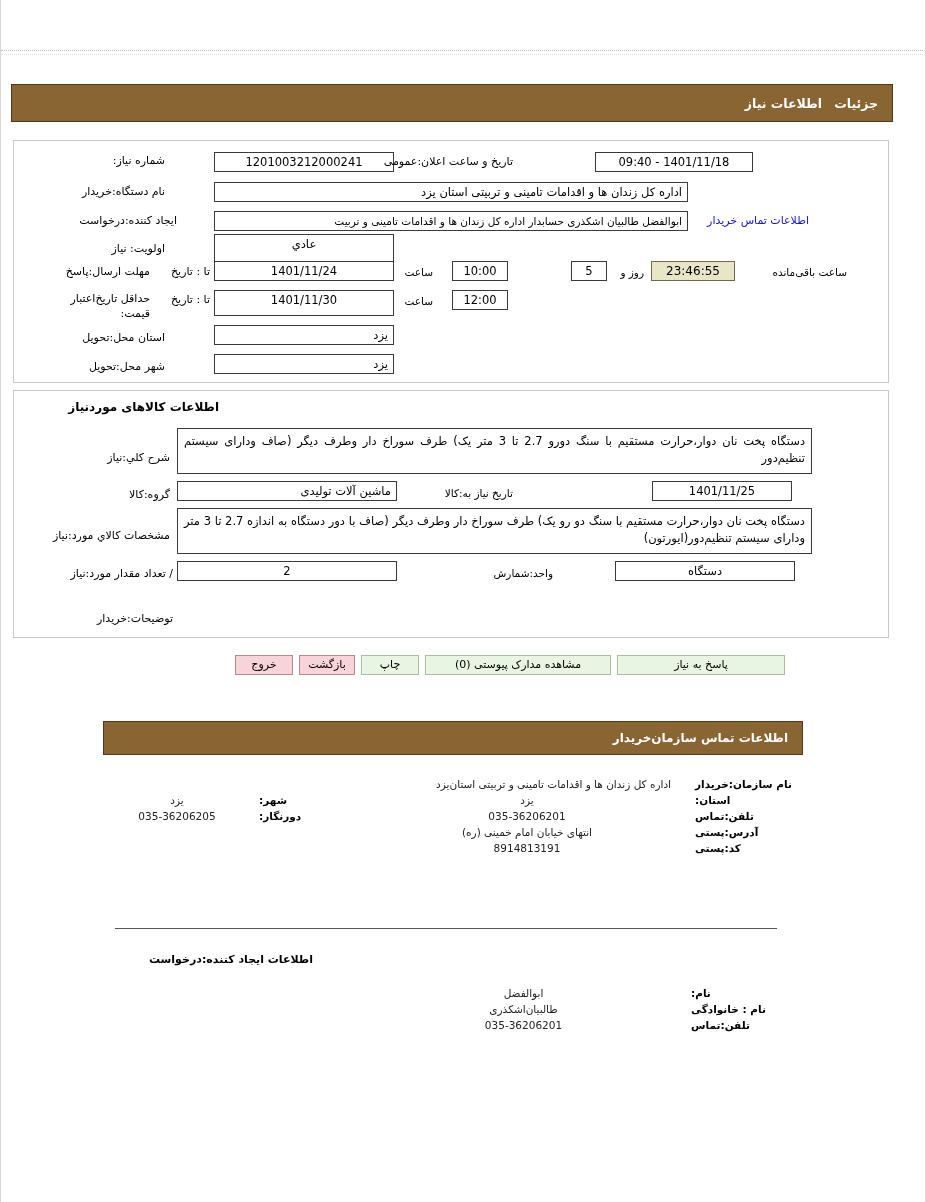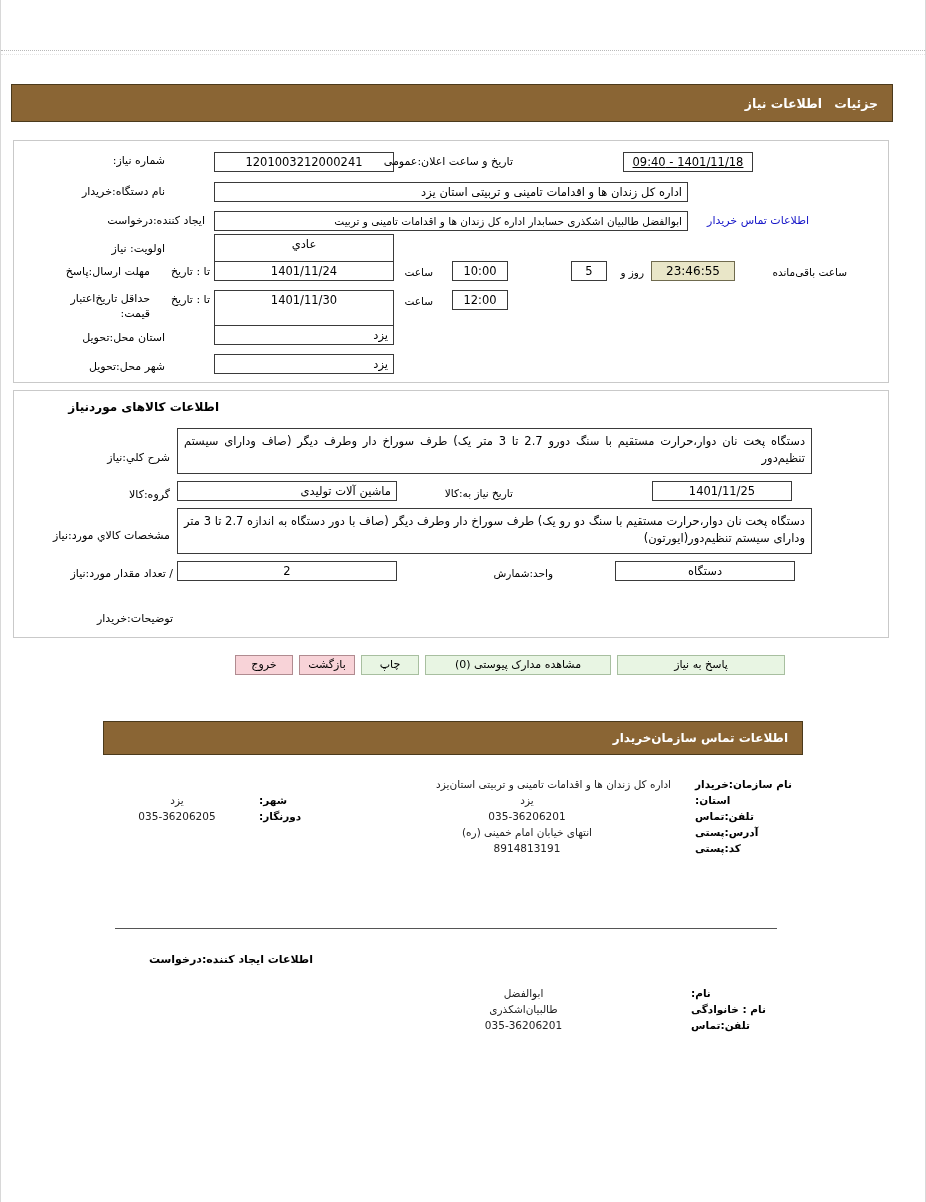--- a/index.html
+++ b/index.html
@@ -235,28 +235,28 @@
 
   <div class="panel" id="panel-need"></div>
 
   <div class="row" style="top:153px; right:760px;">
     <span class="lbl">شماره نیاز:</span>
   </div>
   <div class="fld center" style="position:absolute; top:152px; right:531px; width:180px; height:20px;">1201003212000241</div>
   <div class="row" style="top:154px; right:412px;">
     <span class="lbl">تاریخ و ساعت اعلان:عمومی</span>
   </div>
-  <div class="fld center" style="position:absolute; top:152px; right:172px; width:130px; height:20px;text-decoration:underline;">1401/11/18 - 09:40</div>
+  <div class="fld center" style="position:absolute; top:152px; right:172px; width:158px; height:20px;">1401/11/18 - 09:40</div>
 
   <div class="row" style="top:184px; right:760px;">
     <span class="lbl">نام دستگاه:خریدار</span>
   </div>
   <div class="fld" style="position:absolute; top:182px; right:237px; width:474px; height:20px;">اداره کل زندان ها و اقدامات تامینی و تربیتی استان یزد</div>
 
-  <div class="row" style="top:213px; right:720px;">
+  <div class="row" style="top:213px; right:748px;">
     <span class="lbl">ایجاد کننده:درخواست</span>
   </div>
   <div class="fld" style="position:absolute; top:211px; right:237px; width:474px; height:20px; font-size:10.5px;">ابوالفضل  طالبیان اشکذری حسابدار اداره کل زندان ها و اقدامات تامینی و تربیت</div>
   <a class="link" style="position:absolute; top:213px; right:116px;">اطلاعات تماس خریدار</a>
 
   <div class="row" style="top:241px; right:760px;">
     <span class="lbl">اولویت: نیاز</span>
   </div>
   <div class="fld center" style="position:absolute; top:234px; right:531px; width:180px; height:32px;">عادي</div>
 
@@ -273,21 +273,21 @@
   <span class="mini-lbl" style="position:absolute; top:263px; right:281px;text-align:right;">روز و</span>
   <div class="countdown" style="position:absolute; top:261px; right:190px; width:84px; height:20px;">23:46:55</div>
   <span class="mini-lbl" style="position:absolute; top:263px; right:78px;">ساعت باقی‌مانده</span>
 
   <div class="row" style="top:291px; right:775px; width:82px;">
     <span class="lbl wrap" style="text-align:right; width:82px;">حداقل تاریخ‌اعتبار قیمت:</span>
   </div>
   <div class="row" style="top:292px; right:715px;">
     <span class="lbl">تا : تاریخ</span>
   </div>
-  <div class="fld center" style="position:absolute; top:290px; right:531px; width:180px; height:36px;">1401/11/30</div>
+  <div class="fld center" style="position:absolute; top:290px; right:531px; width:180px; height:26px;">1401/11/30</div>
   <span class="mini-lbl" style="position:absolute; top:292px; right:492px;">ساعت</span>
   <div class="fld center" style="position:absolute; top:290px; right:417px; width:56px; height:20px;">12:00</div>
 
   <div class="row" style="top:330px; right:760px;">
     <span class="lbl">استان محل:تحویل</span>
   </div>
   <div class="fld" style="position:absolute; top:325px; right:531px; width:180px; height:20px;">یزد</div>
 
   <div class="row" style="top:359px; right:760px;">
     <span class="lbl">شهر محل:تحویل</span>

